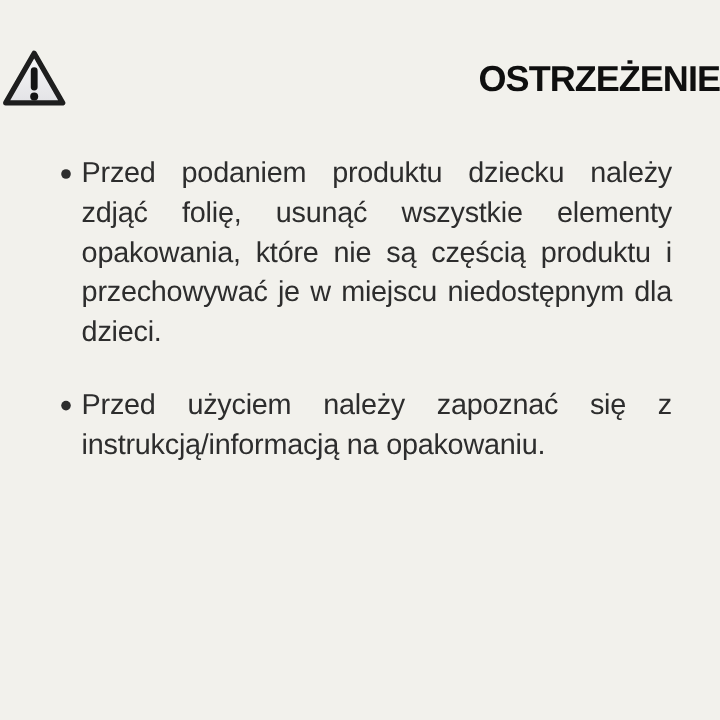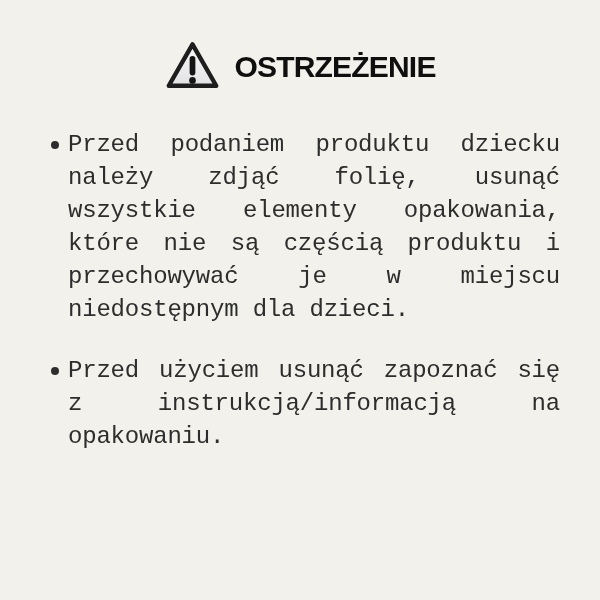--- a/index.html
+++ b/index.html
@@ -17,21 +17,21 @@
     position: relative;
     width: 600px;
     height: 600px;
     background: #f2f1ec;
     overflow: hidden;
     box-sizing: border-box;
   }
   .header {
     display: flex;
     align-items: center;
-    justify-content: center;
+    justify-content: space-between;
     gap: 13px;
     padding-top: 40px;
     height: 51px;
   }
   .warning-icon-wrap {
     width: 57px;
     height: 51px;
     flex: 0 0 auto;
     display: block;
   }
@@ -53,21 +53,20 @@
     padding: 0;
   }
   .warning-item {
     position: relative;
     padding-left: 18px;
     text-align: justify;
     font-size: 24px;
     line-height: 33px;
     color: #2d2d2d;
     letter-spacing: -0.2px;
-    font-family: Liberation Mono, monospace;
   }
   .warning-item + .warning-item {
     margin-top: 28px;
   }
   .bullet {
     position: absolute;
     left: 1px;
     top: 13px;
     width: 8px;
     height: 8px;
@@ -97,17 +96,17 @@
     <h1 class="title">OSTRZEŻENIE</h1>
   </header>
 
   <ul class="warning-list">
     <li class="warning-item">
       <span class="bullet"></span>
       <span>Przed podaniem produktu dziecku należy zdjąć folię, usunąć wszystkie elementy opakowania, które nie są częścią produktu i przechowywać je w miejscu niedostępnym dla dzieci.</span>
     </li>
     <li class="warning-item">
       <span class="bullet"></span>
-      <span>Przed użyciem usunąć zapoznać się z instrukcją/informacją na opakowaniu.</span>
+      <span>Przed użyciem należy zapoznać się z instrukcją/informacją na opakowaniu.</span>
     </li>
   </ul>
 
 </div>
 
 </body></html>

